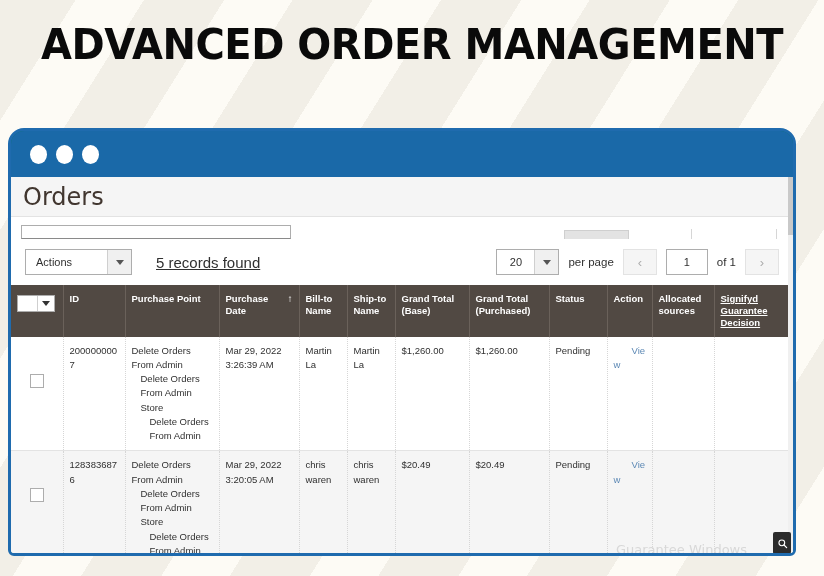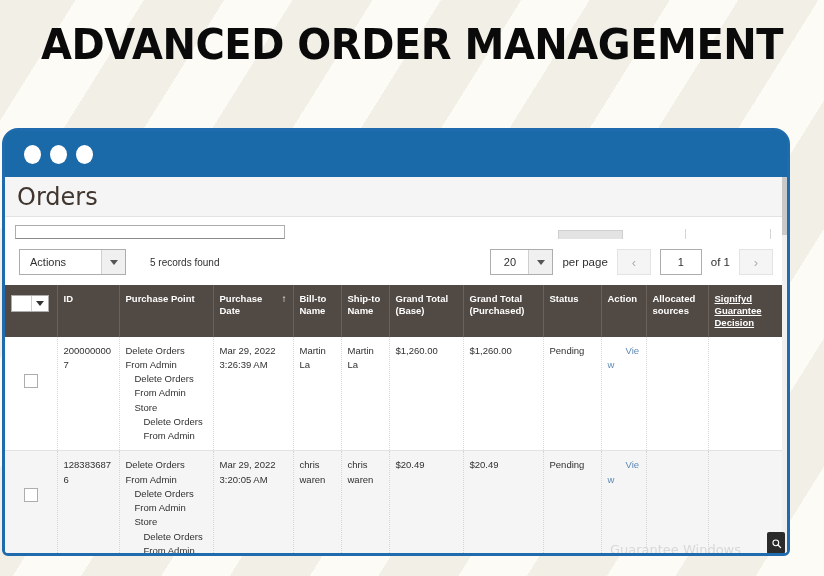--- a/index.html
+++ b/index.html
@@ -47,21 +47,21 @@
     letter-spacing: -0.5px;
     color: #0a0a0a;
     transform: scaleX(0.93);
     white-space: nowrap;
     line-height: 1.05;
   }
 
   
   .window {
     position: absolute;
-    left: 2px;
+    left: 8px;
     top: 128px;
     width: 788px;
     height: 428px;
     background: #0f766e;
     border-radius: 16px 16px 6px 6px;
     z-index: 3;
     overflow: hidden;
     border: 3px solid #1f6bae;
   }
 
@@ -193,23 +193,24 @@
     justify-content: center;
     cursor: pointer;
   }
   .caret {
     width: 0; height: 0;
     border-left: 4px solid transparent;
     border-right: 4px solid transparent;
     border-top: 5px solid #555;
   }
   .records {
-    font-size: 10px;
+    font-size: 15px;
     color: #303030;
     margin-left: 24px;
+    text-decoration: underline;
   }
   .tb-right {
     margin-left: auto;
     display: flex;
     align-items: center;
     gap: 9px;
   }
   .per-page-label { font-size: 11.5px; color: #303030; }
   .pg-arrow {
     width: 34px; height: 26px;

